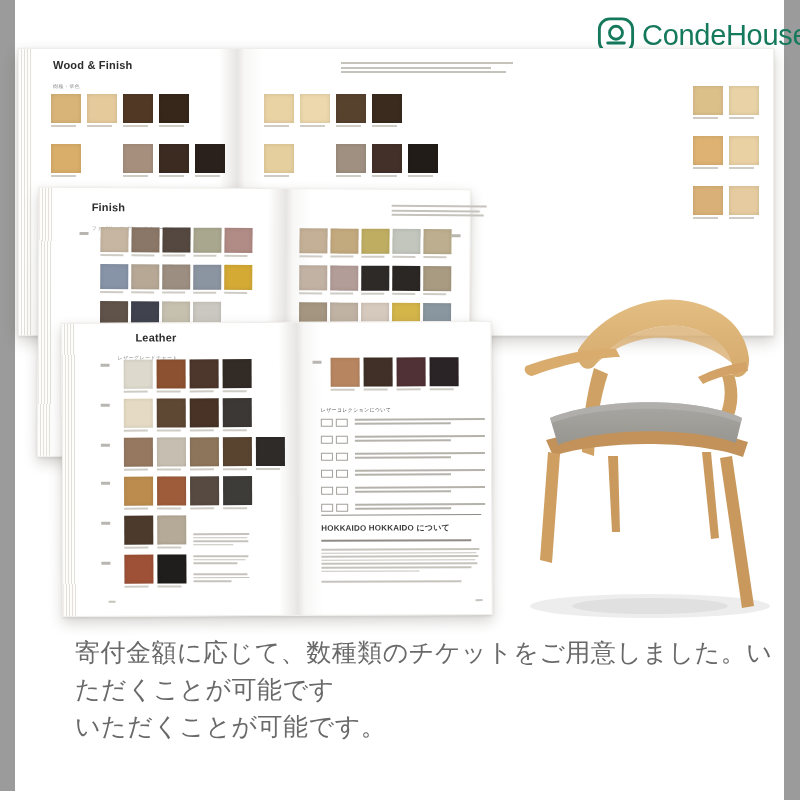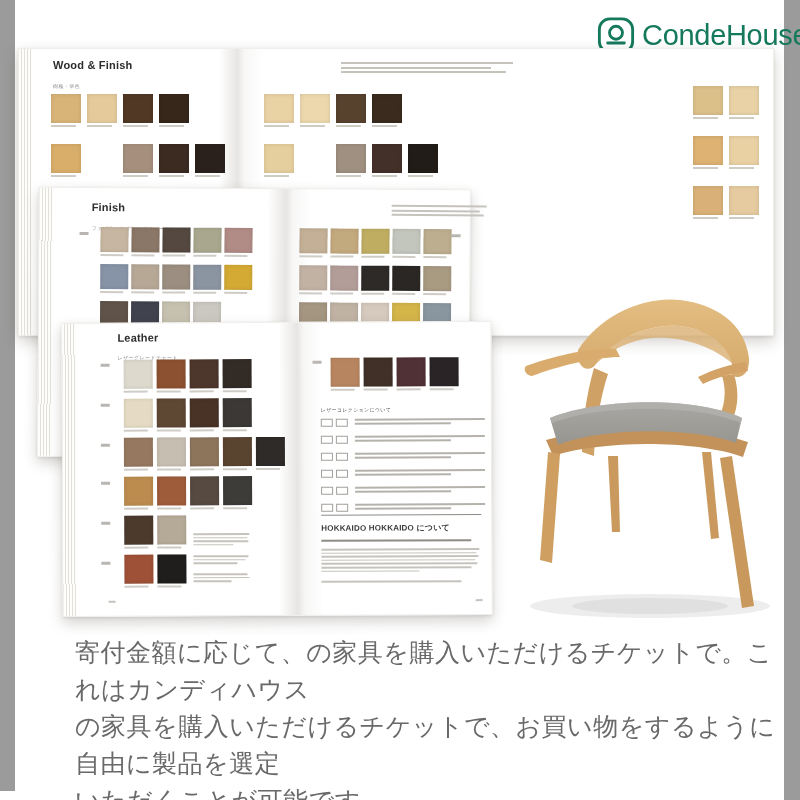--- a/index.html
+++ b/index.html
@@ -395,21 +395,21 @@
           <div class="sw" style="background: rgb(139, 151, 160);"></div>
           <div class="sw-cap"></div>
         </div>
       </div>
     </div>
 </div>
 
 <div class="spread leather">
   <div class="stack"></div>
   <div class="fold" style="left:216px"></div>
-  <div class="cat-title" style="left:55px;top:8px">Leather</div>
+  <div class="cat-title" style="left:73px;top:8px">Leather</div>
   <div class="cat-sub" style="left:55px;top:31px">レザーグレードチャート</div>
   <div class="lrow-mark" style="left:38px;top:40px"></div>
   <div class="lrow-mark" style="left:38px;top:80px"></div>
   <div class="lrow-mark" style="left:38px;top:120px"></div>
   <div class="lrow-mark" style="left:38px;top:158px"></div>
   <div class="lrow-mark" style="left:38px;top:198px"></div>
   <div class="lrow-mark" style="left:38px;top:238px"></div>
   <div class="lrow-mark" style="left:250px;top:38px"></div>
   <div class="grid g-lea" style="left:61px;top:36px">
       <div class="sw-row">
@@ -651,17 +651,16 @@
   <path d="M84 88 C102 64 134 47 168 50 C196 53 215 68 221 88 C200 70 170 60 140 62 C118 64 98 74 84 88 Z" fill="#d9af72" opacity=".8"></path>
 
   <path d="M14 90 C44 79 82 71 104 73 L108 81 C84 81 46 90 20 100 C13 99 11 93 14 90 Z" fill="#d9ac6e"></path>
   <path d="M186 101 C202 93 220 88 234 86 L236 95 C221 97 203 102 191 108 Z" fill="#d3a266"></path>
 
   <path d="M36 176 L48 178 L40 287 L28 284 Z" fill="#cf9f62"></path>
   <path d="M208 182 L220 180 L242 330 L230 332 Z" fill="#c8985c"></path>
 </svg>
 
 <div class="desc">
-  <div class="l">寄付金額に応じて、の家具を購入いただけるチケットで。これはカンディハウス</div>
-  <div class="l">の家具を購入いただけるチケットで、お買い物をするように自由に製品を選定</div>
+  <div class="l">寄付金額に応じて、数種類のチケットをご用意しました。いただくことが可能です</div>
   <div class="l">いただくことが可能です。</div>
 
 </div>
 
 </body></html>

